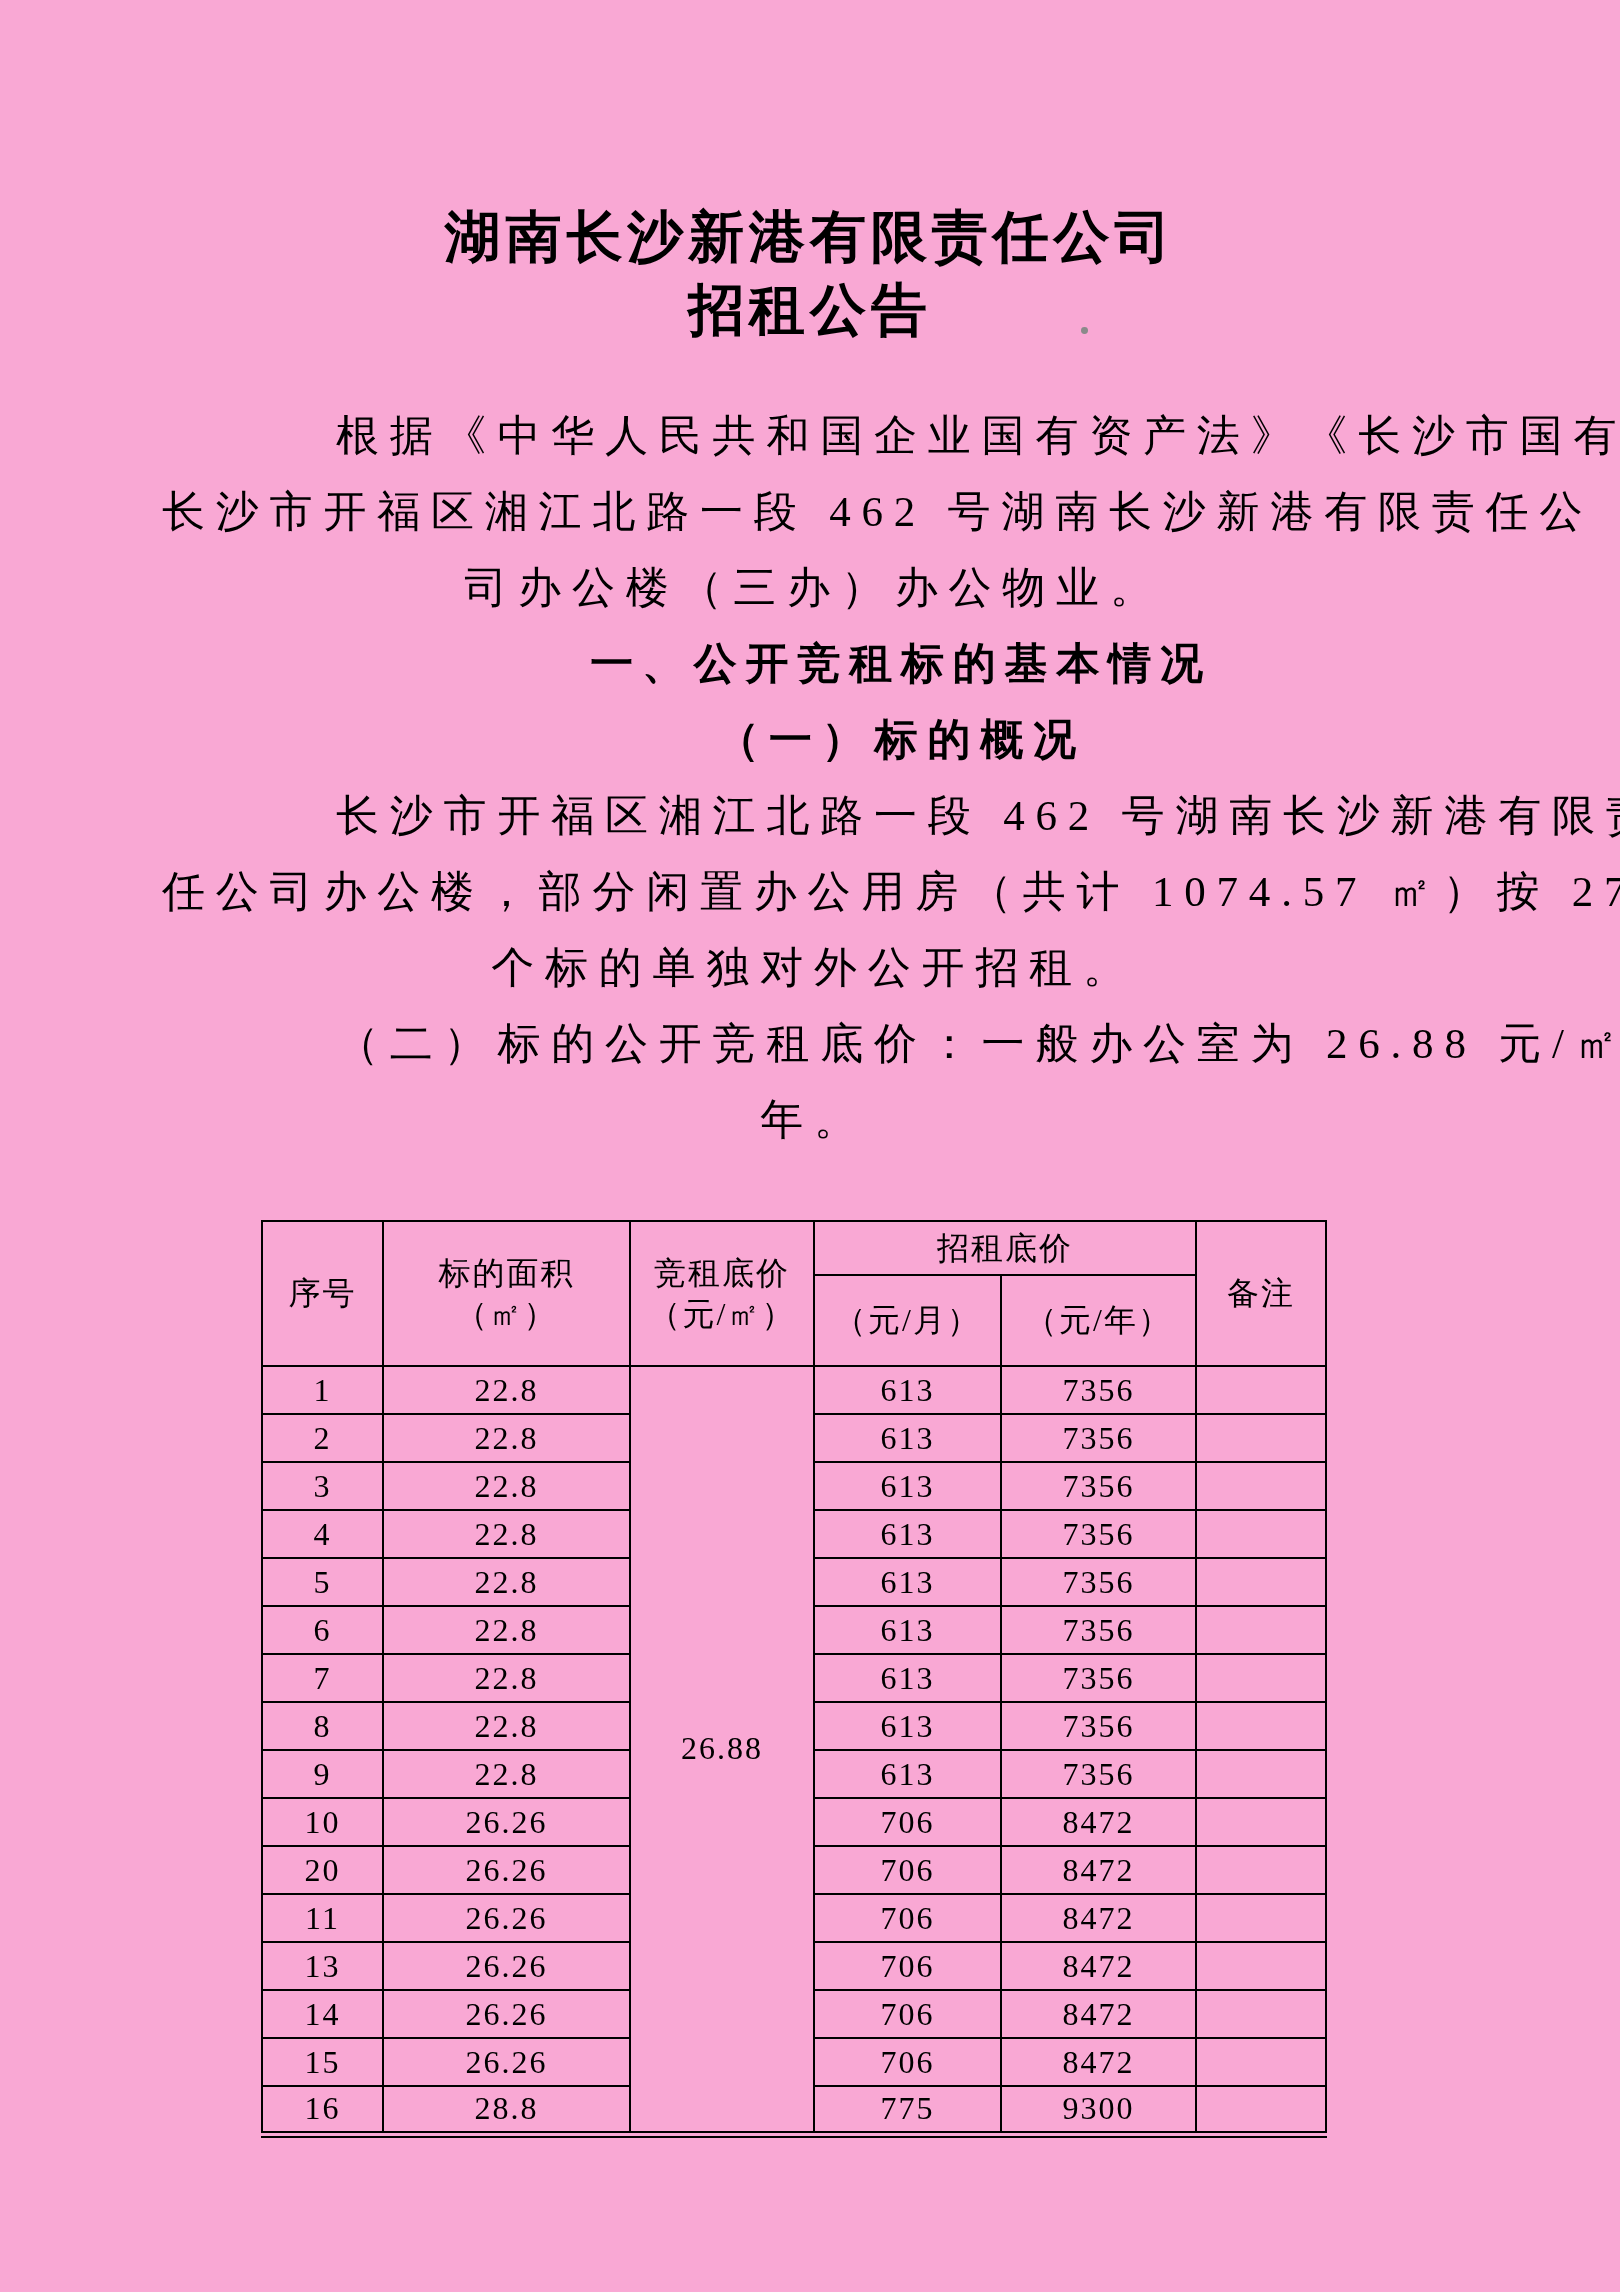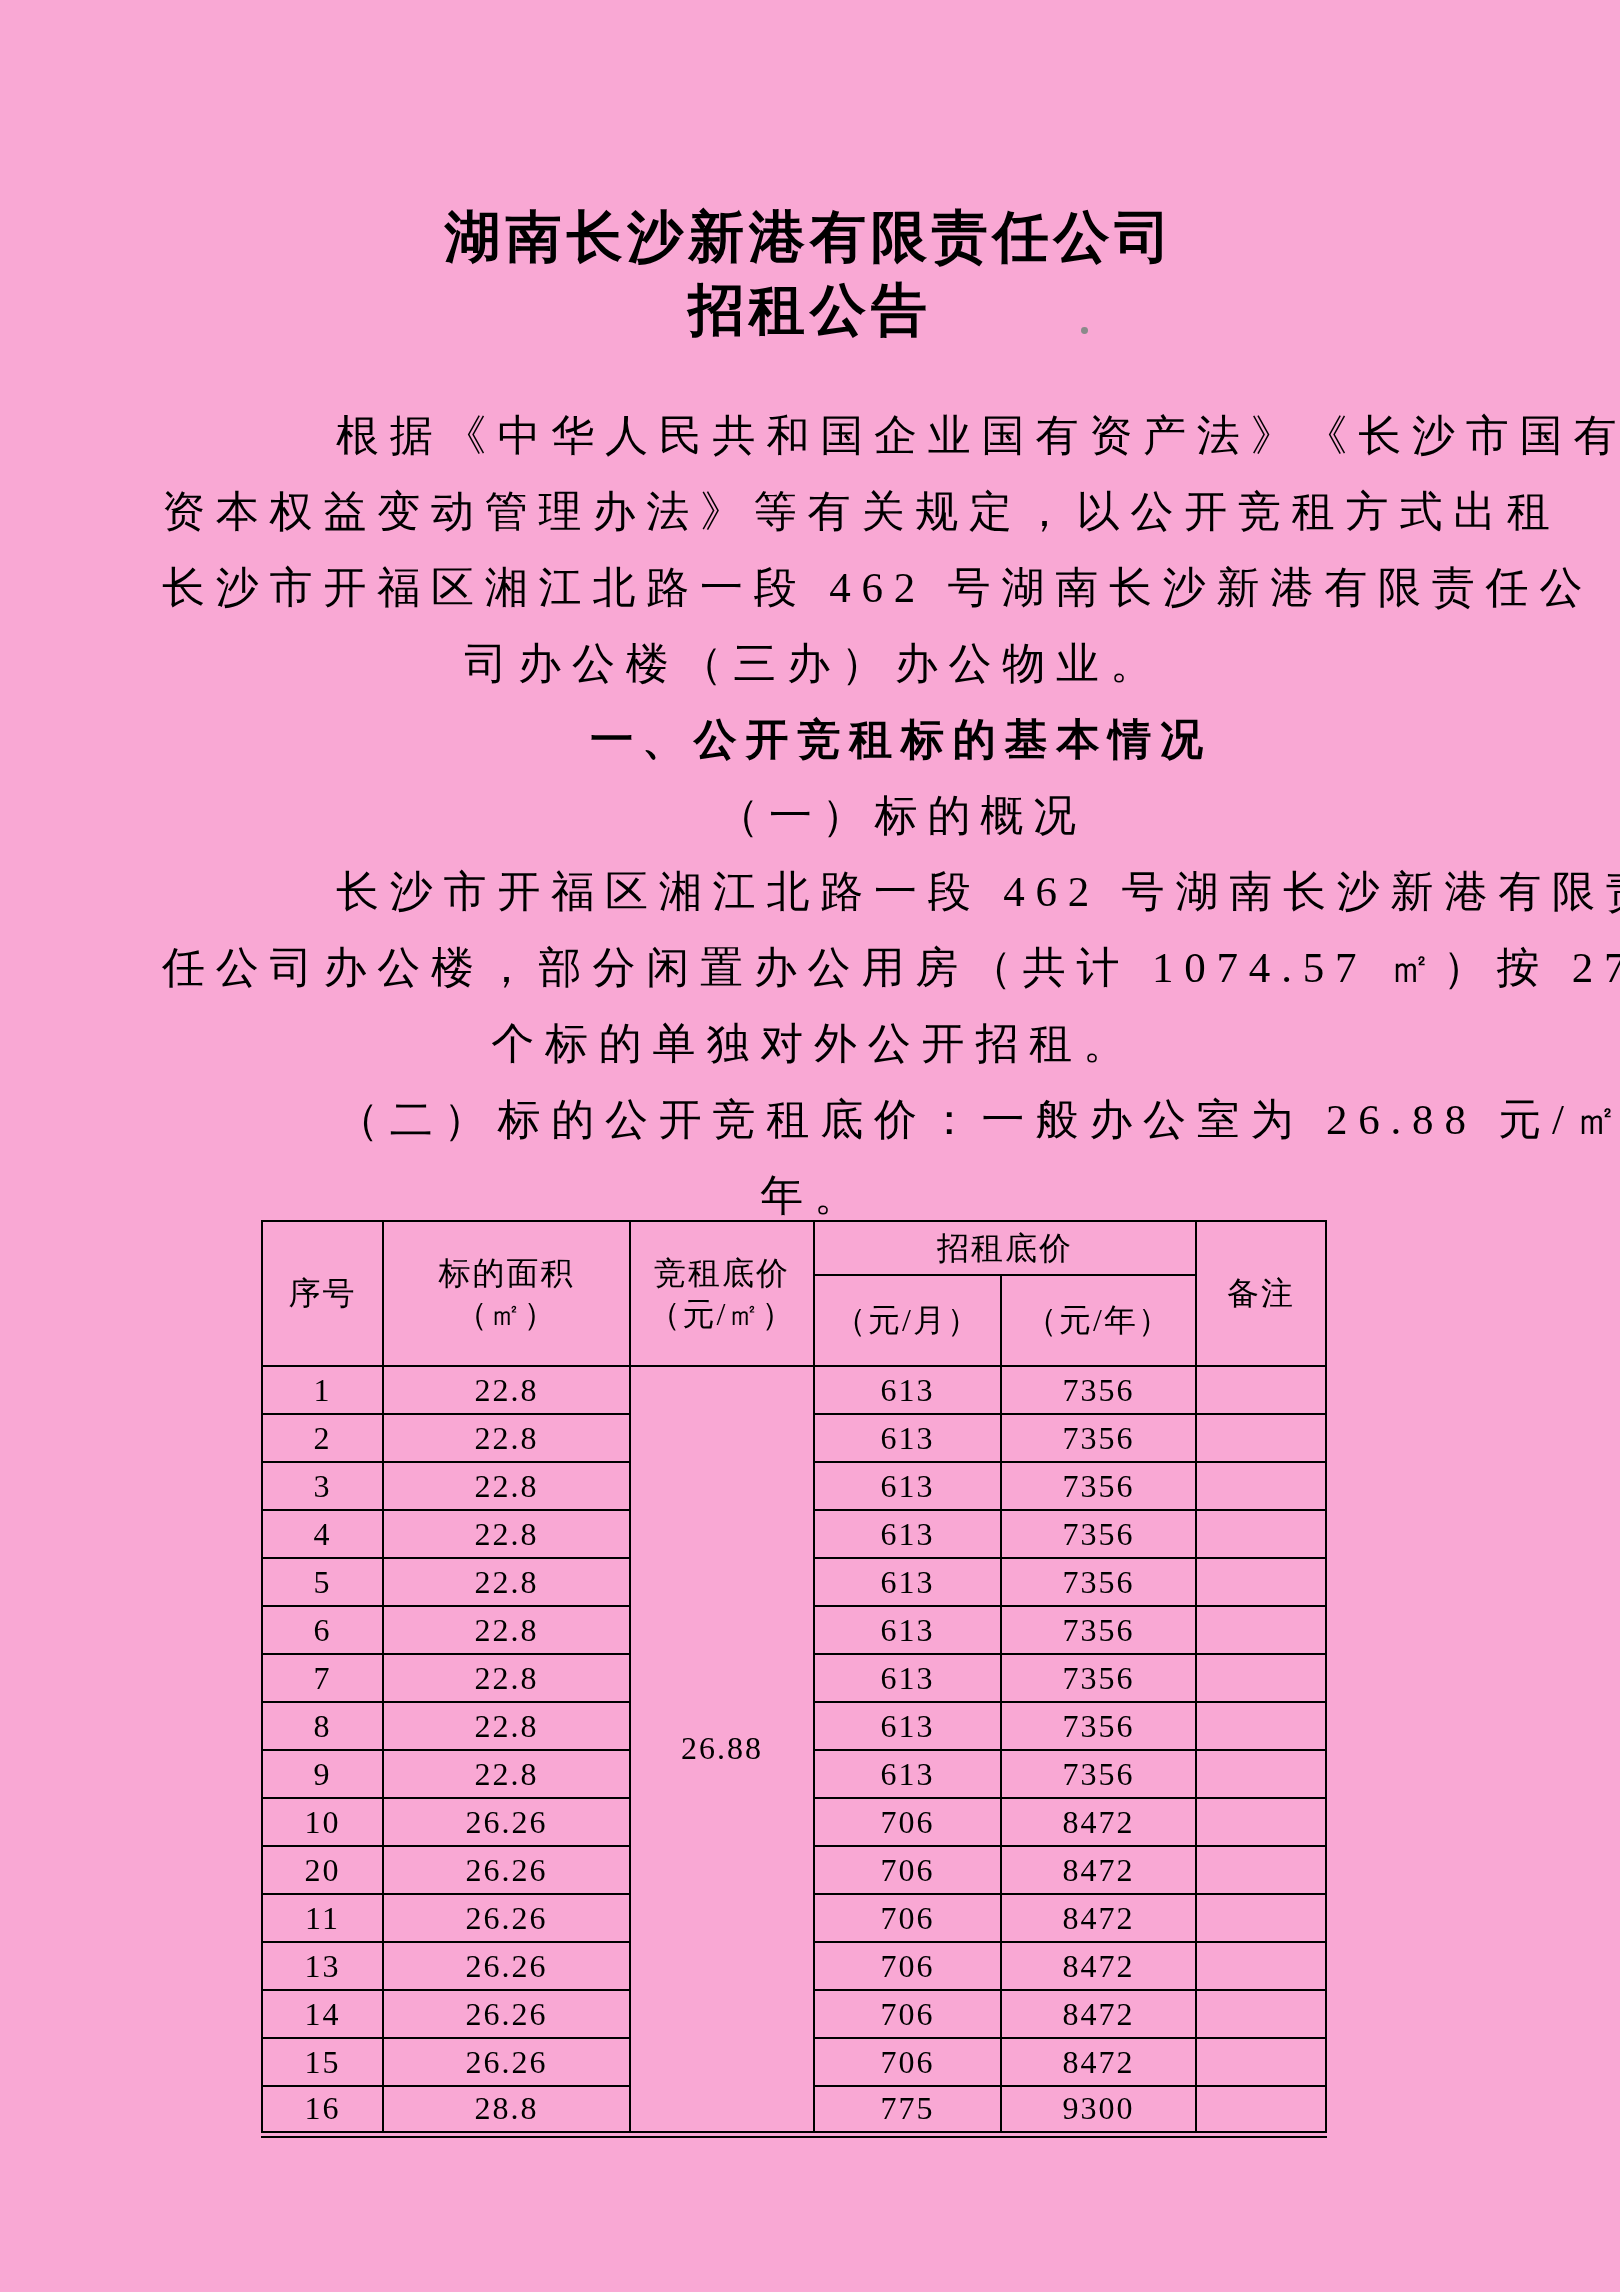--- a/index.html
+++ b/index.html
@@ -26,21 +26,21 @@
     position:absolute;
     left:162px; top:398px;
     width:1304px;
     font-size:43px;
     line-height:76px;
     letter-spacing:10.8px;
   }
   .line { height:76px; white-space:nowrap;text-align:center; }
   .indent { text-indent:174px; }
   .heading { font-weight:bold; letter-spacing:8.8px; }
-  .subheading { font-weight:normal; letter-spacing:9.8px; }
+  .subheading { font-weight:bold; letter-spacing:9.8px; }
   .speck {
     position:absolute; left:1081px; top:327px;
     width:6.9px; height:6.9px; border-radius:50%;
     background:#8a8a8a;
   }
   table.rent-table {
     position:absolute;
     left:261px; top:1220px;
     border-collapse:collapse;
     table-layout:fixed;
@@ -76,21 +76,20 @@
 
   <div class="doc-title">
     <div>湖南长沙新港有限责任公司</div>
     <div>招租公告</div>
   </div>
 
   <div class="speck"></div>
 
   <div class="content">
     <div class="line indent">根据《中华人民共和国企业国有资产法》《长沙市国有</div>
-    <div class="line">资本权益变动管理办法》等有关规定，以公开竞租方式出租</div>
     <div class="line">长沙市开福区湘江北路一段 462 号湖南长沙新港有限责任公</div>
     <div class="line">司办公楼（三办）办公物业。</div>
 
     <div class="line indent heading">一、公开竞租标的基本情况</div>
     <div class="line indent subheading">（一）标的概况</div>
 
     <div class="line indent">长沙市开福区湘江北路一段 462 号湖南长沙新港有限责</div>
     <div class="line">任公司办公楼，部分闲置办公用房（共计 1074.57 ㎡）按 27</div>
     <div class="line">个标的单独对外公开招租。</div>
 

